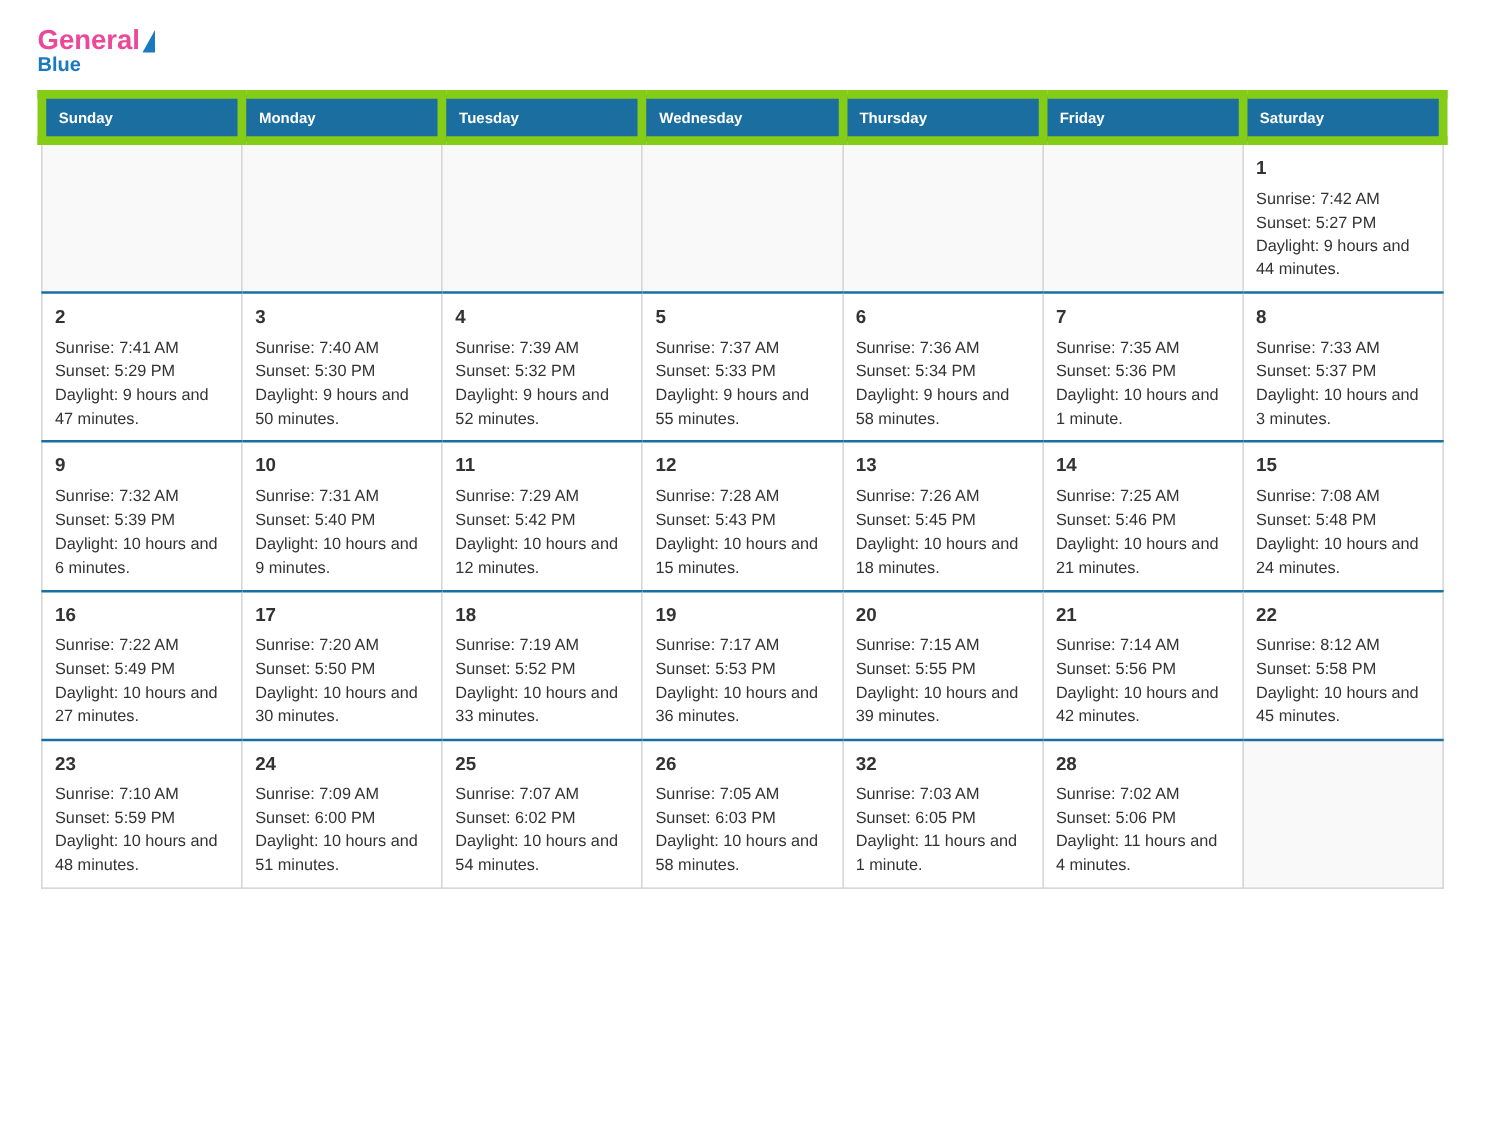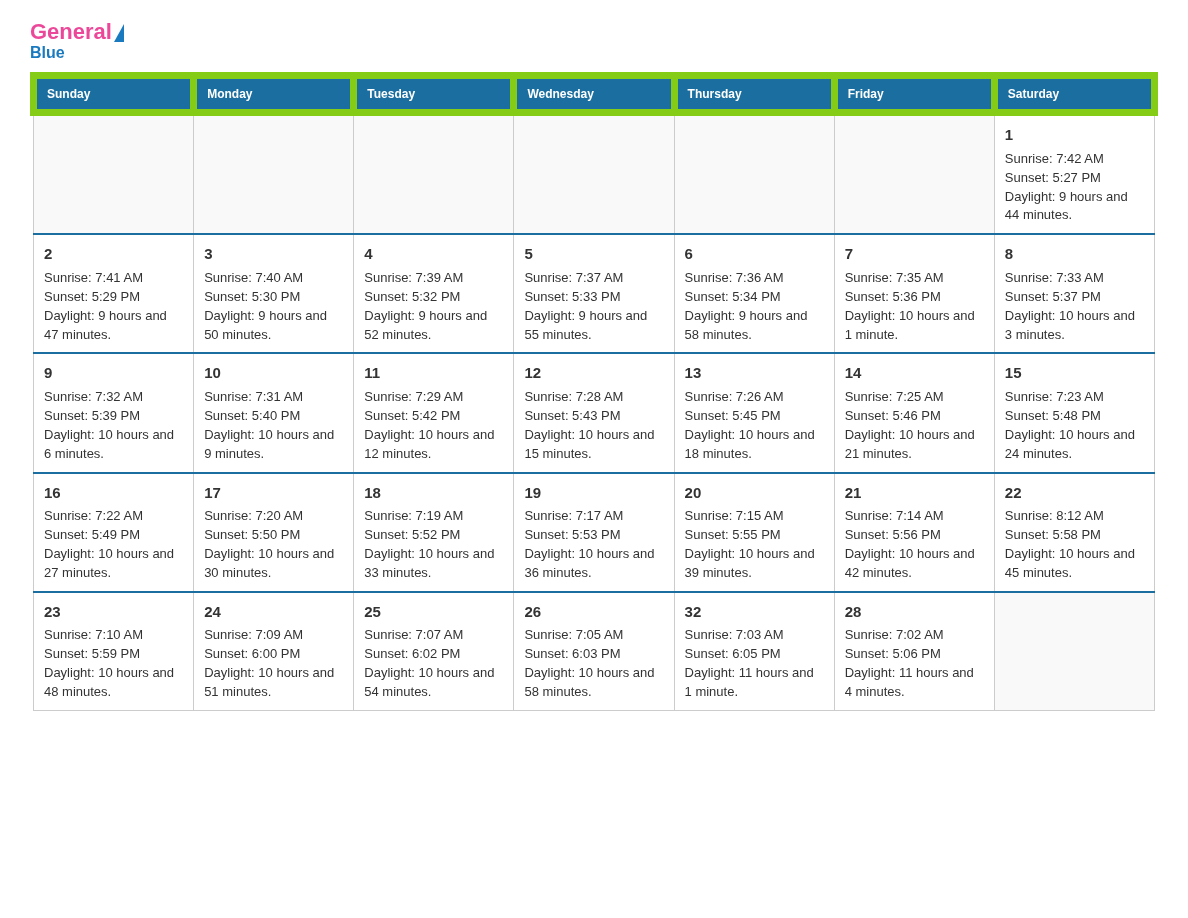--- a/index.html
+++ b/index.html
@@ -221,21 +221,21 @@
 Daylight: 10 hours and 18 minutes.</div>
         </td>
         <td>
           <div class="day-number">14</div>
           <div class="day-info" style="white-space: pre-line;">Sunrise: 7:25 AM
 Sunset: 5:46 PM
 Daylight: 10 hours and 21 minutes.</div>
         </td>
         <td>
           <div class="day-number">15</div>
-          <div class="day-info" style="white-space: pre-line;">Sunrise: 7:23 AM
+          <div class="day-info" style="white-space: pre-line;">Sunrise: 7:08 AM
 Sunset: 5:48 PM
 Daylight: 10 hours and 24 minutes.</div>
         </td>
       </tr>
       <tr class="week-row">
         <td>
           <div class="day-number">16</div>
           <div class="day-info" style="white-space: pre-line;">Sunrise: 7:22 AM
 Sunset: 5:49 PM
 Daylight: 10 hours and 27 minutes.</div>

